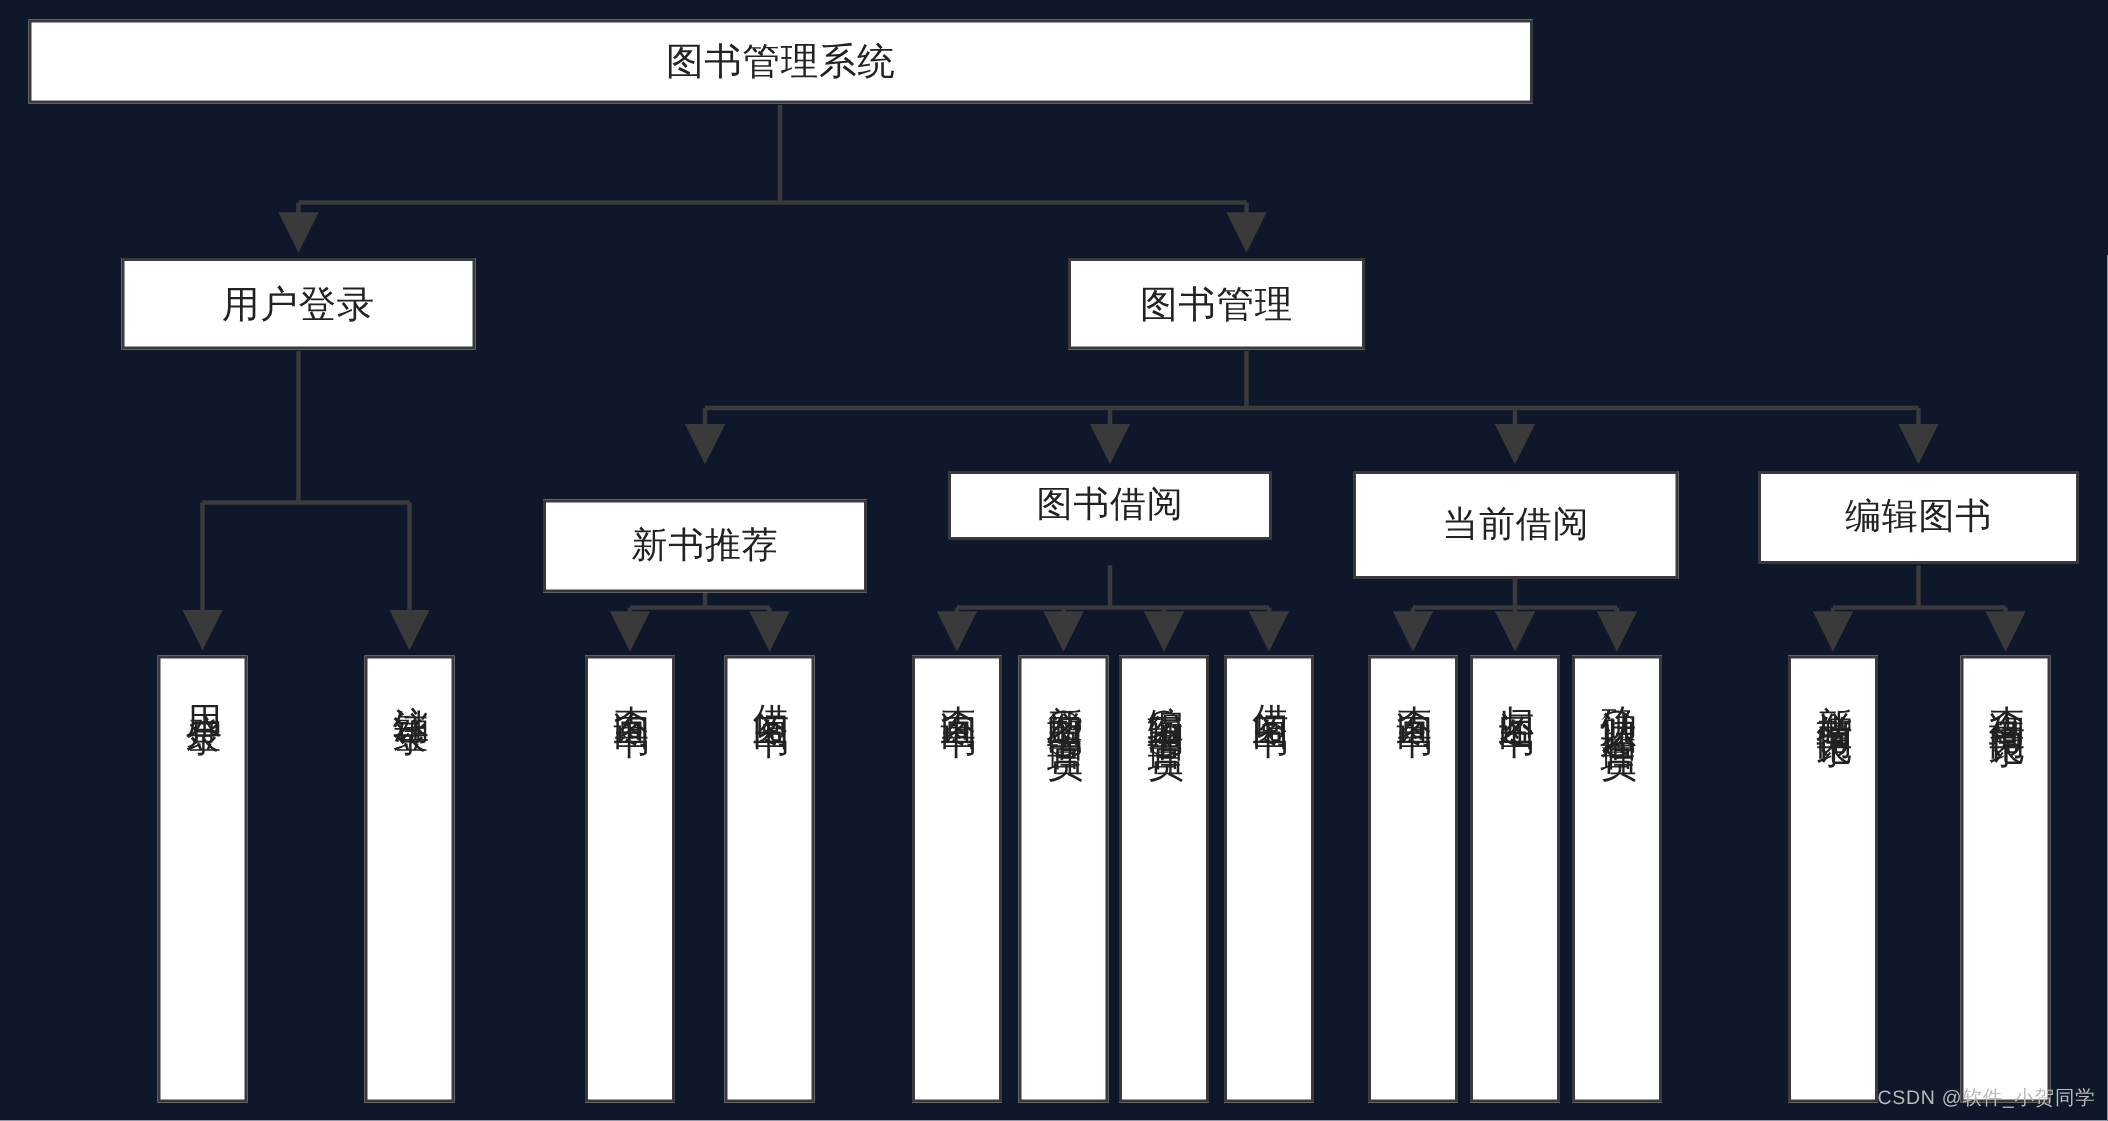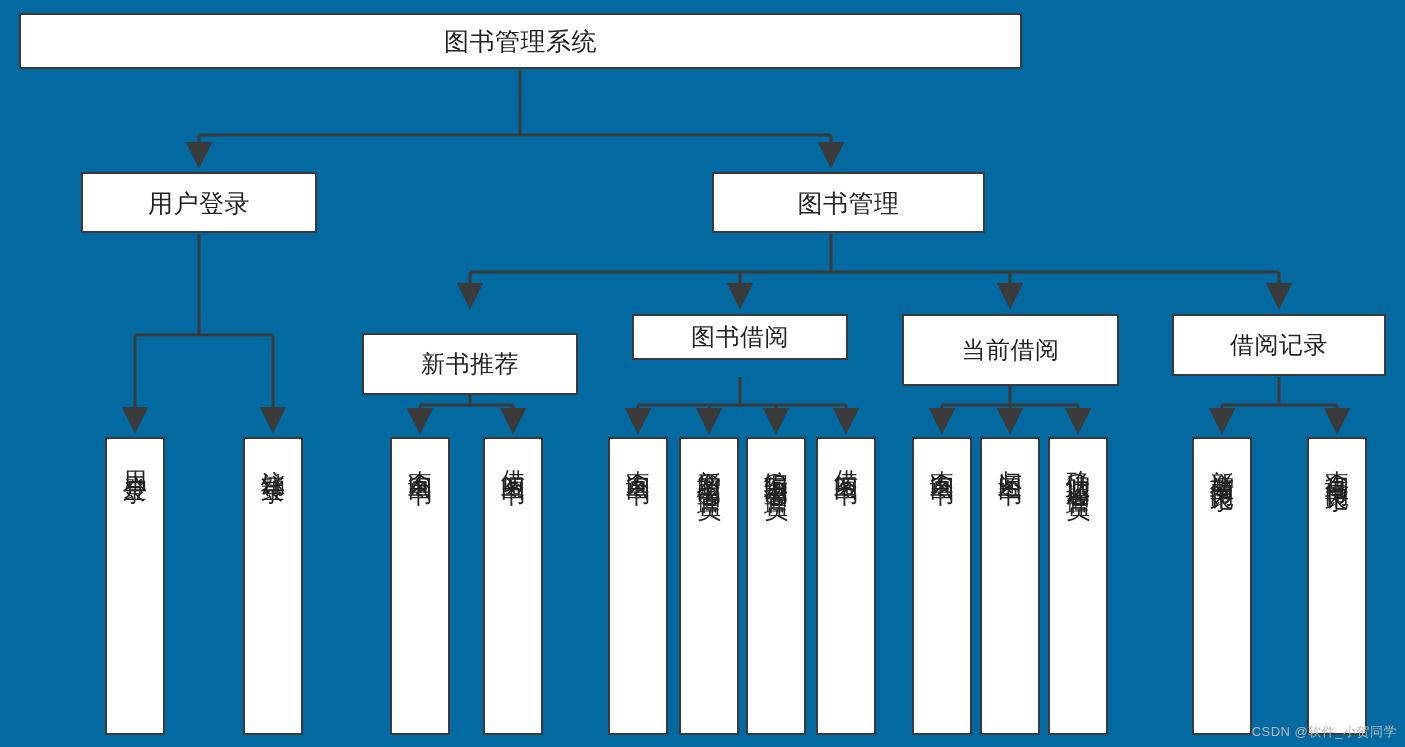--- a/index.html
+++ b/index.html
@@ -8,21 +8,21 @@
     padding: 0;
     background: #ffffff;
   }
   body {
     font-family: "Liberation Sans", "DejaVu Sans", sans-serif;
   }
   #diagram-root {
     position: relative;
     width: 1405px;
     height: 747px;
-    background: #0369a1;
+    background: #0f172a;
     overflow: hidden;
   }
   #edge-layer {
     position: absolute;
     left: 0;
     top: 0;
     width: 1405px;
     height: 747px;
   }
   .node {
@@ -126,35 +126,35 @@
     </g>
   </svg>
 
   <div class="node level-0" style="left:19px; top:13px; width:1003px; height:56px;">
     <span class="node-label">图书管理系统</span>
   </div>
 
   <div class="node level-1" style="left:81px; top:172px; width:236px; height:61px;">
     <span class="node-label">用户登录</span>
   </div>
-  <div class="node level-1" style="left:712px; top:172px; width:273px; height:61px;">
+  <div class="node level-1" style="left:712px; top:172px; width:198px; height:61px;">
     <span class="node-label">图书管理</span>
   </div>
 
   <div class="node level-2" style="left:362px; top:314px; width:216px; height:62px;margin-top:19px;">
     <span class="node-label">新书推荐</span>
   </div>
   <div class="node level-2" style="left:632px; top:314px; width:216px; height:46px;">
     <span class="node-label">图书借阅</span>
   </div>
   <div class="node level-2" style="left:902px; top:314px; width:217px; height:72px;">
     <span class="node-label">当前借阅</span>
   </div>
   <div class="node level-2" style="left:1172px; top:314px; width:214px; height:62px;">
-    <span class="node-label">借阅记录</span>
+    <span class="node-label">编辑图书</span>
   </div>
 
   <div class="node leaf" style="left:105px; top:437px; width:60px; height:298px;">
     <span class="node-label">用户登录</span>
   </div>
   <div class="node leaf" style="left:243px; top:437px; width:60px; height:298px;">
     <span class="node-label">注销登录</span>
   </div>
 
   <div class="node leaf" style="left:390px; top:437px; width:60px; height:298px;">

